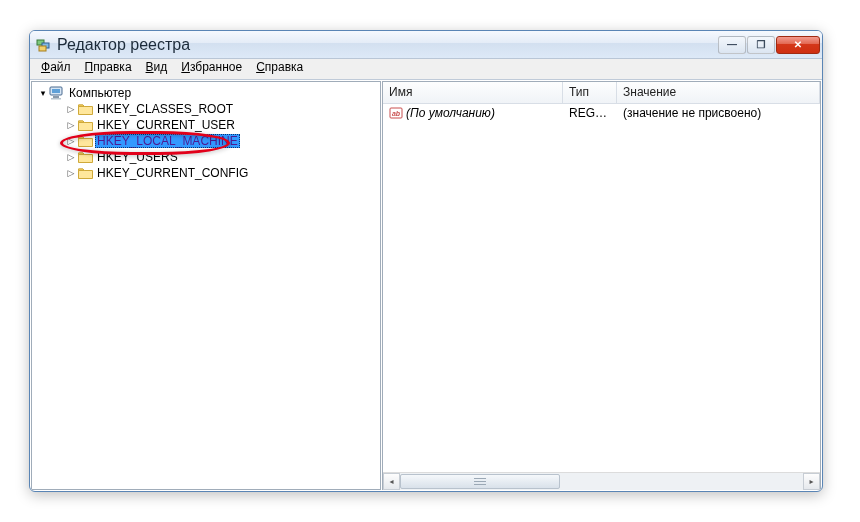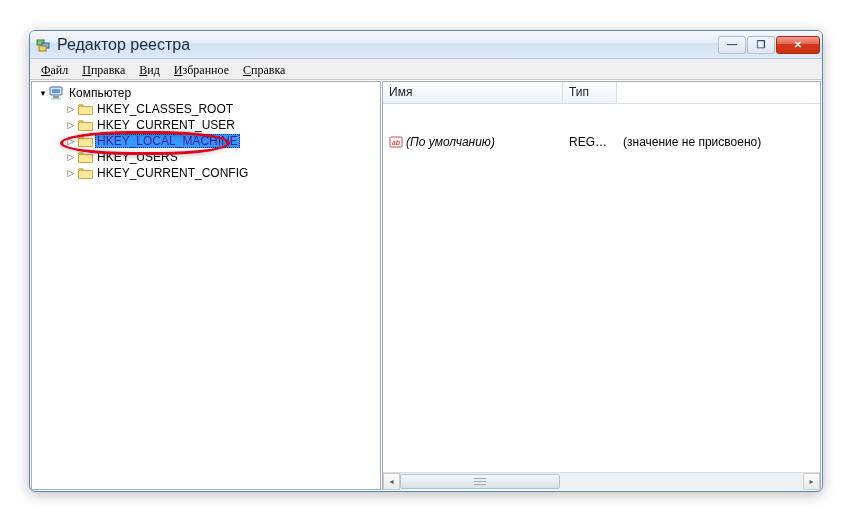--- a/index.html
+++ b/index.html
@@ -57,24 +57,23 @@
   .win-btn.close {
     background: linear-gradient(to bottom, #f29a8f 0%, #e2664f 45%, #d4371a 46%, #cf2f11 100%);
     color: #fff;
     border-color: #a02a12;
     width: 44px;
   }
   .menubar {
     height: 20px;
     background: #f0f0f0;
     display: flex;
-    align-items: flex-end;
+    align-items: flex-start;
     padding: 0 4px;
     border-bottom: 0;
-    font-family: Liberation Serif, serif;
   }
   .menu-item {
     padding: 1px 7px;
     cursor: default;
     color: #000;
   }
   .menu-item .ul { text-decoration: underline; }
   .content {
     flex: 1;
     display: flex;
@@ -127,21 +126,20 @@
     filter: drop-shadow(0 1px 2px rgba(0,0,0,0.3));
   }
   .list-pane {
     flex: 1;
     border: 1px solid #a0acb9;
     margin: 1px 1px 1px 0;
     background: #fff;
     display: flex;
     flex-direction: column;
     min-width: 0;
-    gap: 29px;
   }
   .list-header {
     display: flex;
     height: 22px;
     border-bottom: 1px solid #d8dee6;
   }
   .col-head {
     background: linear-gradient(to bottom, #fdfefe, #f0f3f7);
     border-right: 1px solid #d8dee6;
     padding: 3px 6px;
@@ -279,20 +277,21 @@
           </div>
         </div>
 
       <div class="highlight-oval" style="left:28px; top:49px; width:170px; height:24px;"></div>
     </div>
 
     <div class="list-pane">
       <div class="list-header">
         <div class="col-head col-name">Имя</div>
         <div class="col-head col-type">Тип</div>
+        <div class="col-head col-value">Значение</div>
       </div>
       <div class="list-body" id="list-body">
           <div class="list-row">
             <div class="cell cell-name">
               <span class="val-icon">
                 <svg width="14" height="14" viewBox="0 0 14 14">
                   <rect x="1" y="2" width="12" height="10" rx="1" fill="#fff" stroke="#c94f4f"></rect>
                   <text x="7" y="10" font-size="7" text-anchor="middle" fill="#c94f4f" font-weight="bold">ab</text>
                 </svg>
               </span>

